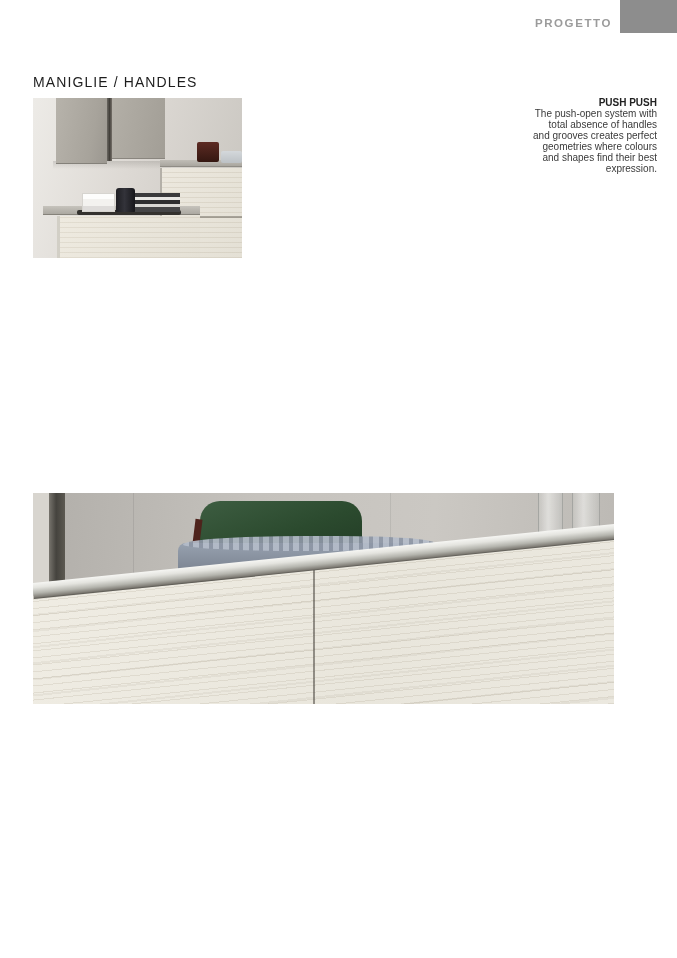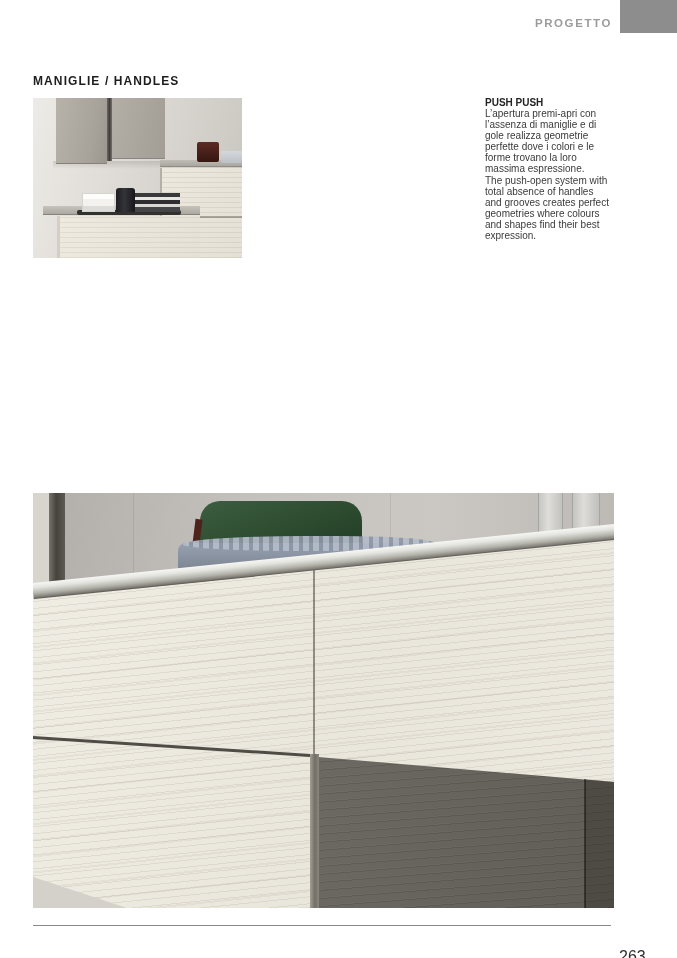--- a/index.html
+++ b/index.html
@@ -1,28 +1,28 @@
 <!DOCTYPE html>
 <html><head>
 <meta charset="utf-8">
 <style>
   * { margin:0; padding:0; box-sizing:border-box; }
   html,body { background:#ffffff; }
   .page {
-    position:relative; width:677px; height:958px; background:#ffffff;
-    font-family:"Liberation Sans", sans-serif; overflow:hidden;
+    position:relative; width:677px; height:704px; background:#ffffff;
+    font-family:"Liberation Sans", sans-serif; overflow:hidden;text-align:right;
   }
   
   .corner-box { position:absolute; left:620px; top:0; width:57px; height:33px; background:#8d8d8d; }
   .running-head {
     position:absolute; right:65px; top:17px; font-size:11.5px; letter-spacing:1.6px;
     color:#9b9b9b; font-weight:bold; white-space:nowrap;
   }
   .section-title {
-    position:absolute; left:33px; top:74px; font-size:12px; font-weight:bold;
+    position:absolute; left:33px; top:74px; font-size:14px; font-weight:normal;
     letter-spacing:1.1px; color:#1d1d1d; white-space:nowrap;
   }
   
   .copy { position:absolute; left:485px; top:97px; width:172px; color:#3a3a3a; }
   .copy h2 { font-size:10px; font-weight:bold; line-height:11px; color:#222; }
   .copy p  { font-size:10px; line-height:11px; white-space:pre-line; margin-top:0; }
   .copy p + p { margin-top:1px; }
   
   .small-photo { position:absolute; left:33px; top:98px; width:209px; height:160px; overflow:hidden; }
   .small-photo > div { position:absolute; }
@@ -137,26 +137,20 @@
     <div class="s-bench-top"></div>
     <div class="s-bench-front"></div>
     <div class="s-tray"></div>
     <div class="s-whitebox"></div>
     <div class="s-jar"></div>
     <div class="s-books"></div>
   </figure>
 
   <aside class="copy">
     <h2>PUSH PUSH</h2>
-    <p>L’apertura premi-apri con
-l’assenza di maniglie e di
-gole realizza geometrie
-perfette dove i colori e le
-forme trovano la loro
-massima espressione.</p>
     <p>The push-open system with
 total absence of handles
 and grooves creates perfect
 geometries where colours
 and shapes find their best
 expression.</p>
   </aside>
 
   <figure class="hero-photo">
     <div class="h-wall"></div>

